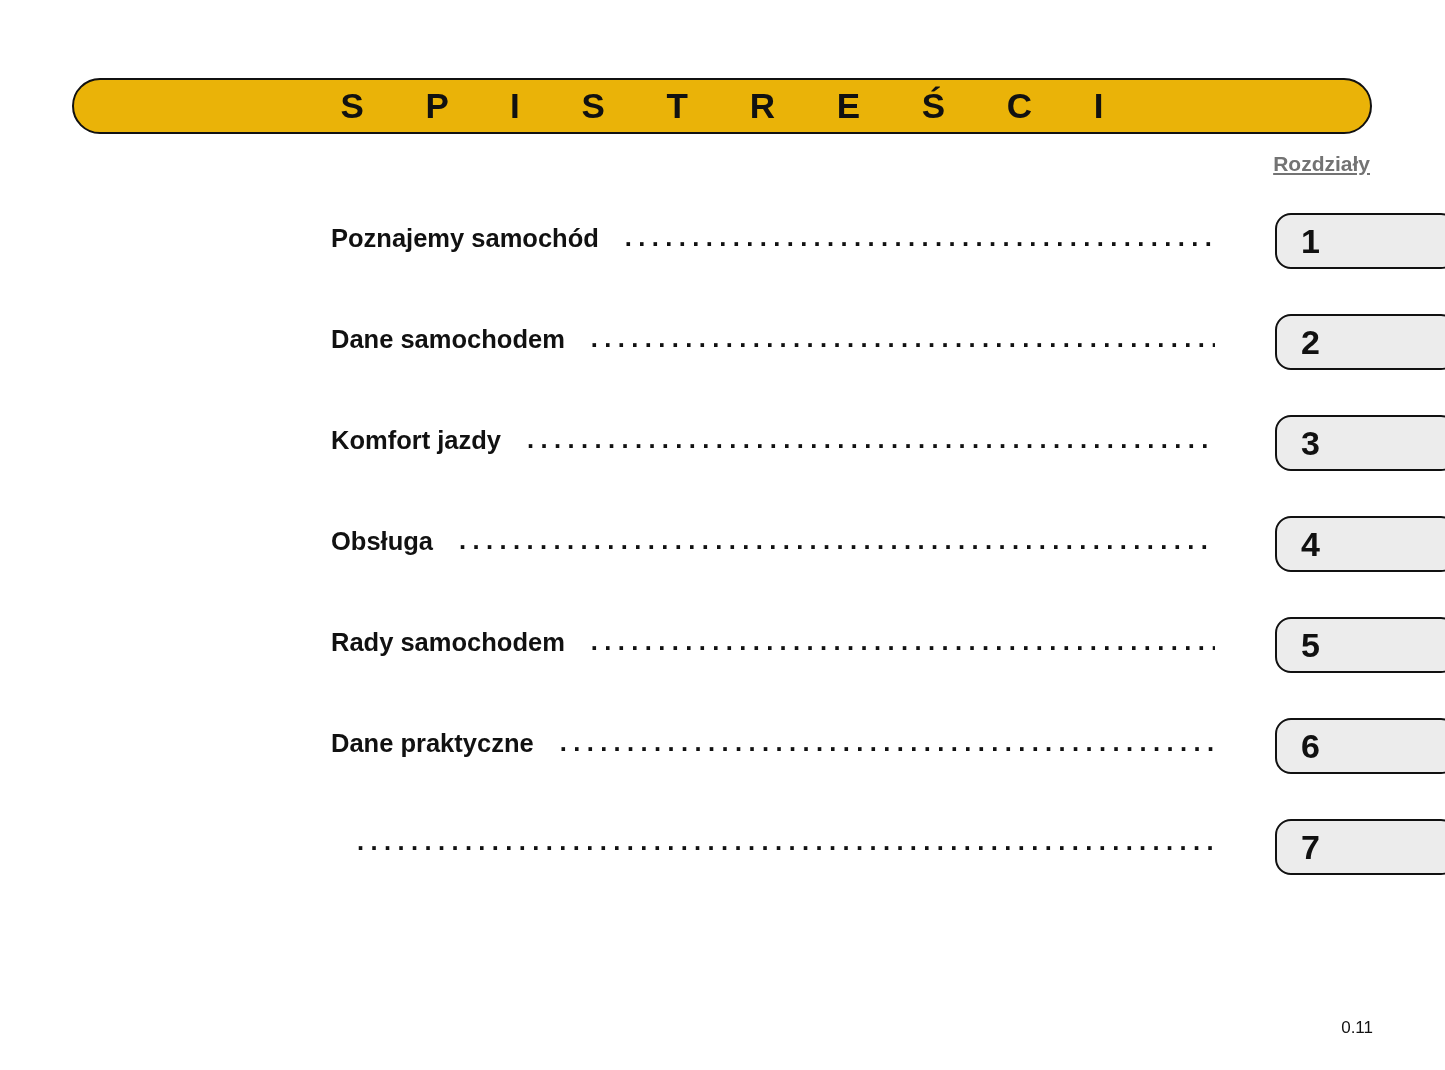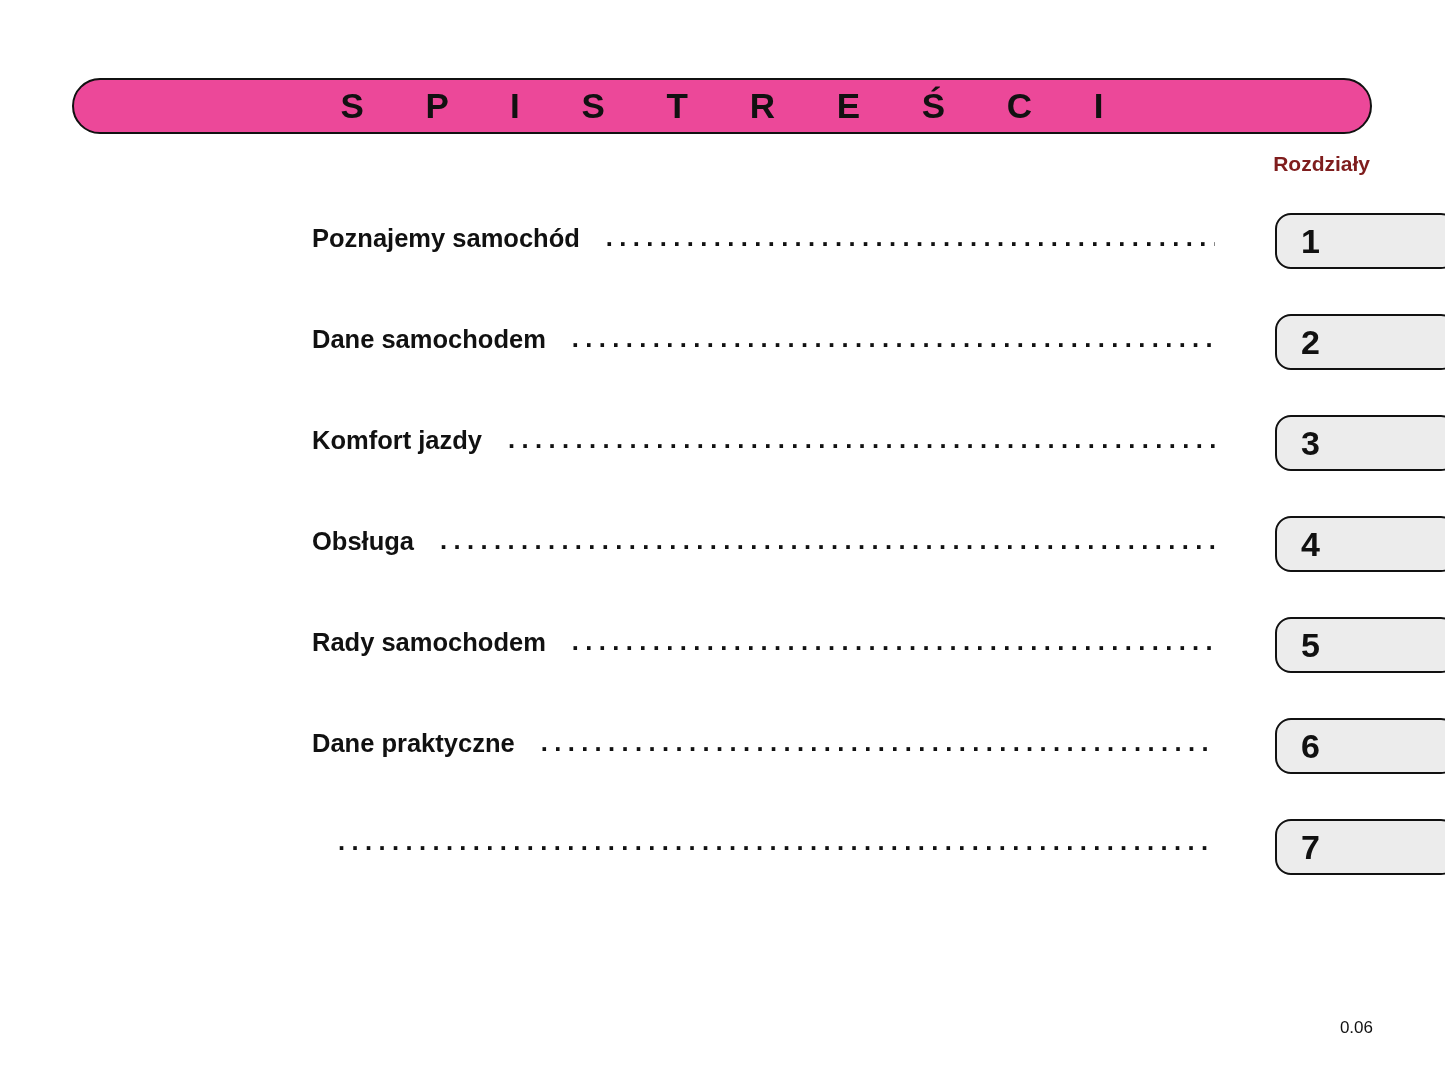--- a/index.html
+++ b/index.html
@@ -22,21 +22,21 @@
     height: 1070px;
   }
 
   
   .title-banner {
     position: absolute;
     left: 72px;
     top: 78px;
     width: 1300px;
     height: 56px;
-    background: #ec4899;
+    background: #eab308;
     border: 2px solid #111111;
     border-radius: 28px;
     box-sizing: border-box;
     display: flex;
     align-items: center;
     justify-content: center;
   }
   .title-text {
     font-size: 35px;
     font-weight: bold;
@@ -46,37 +46,38 @@
     white-space: nowrap;
   }
 
   
   .chapters-label {
     position: absolute;
     right: 75px;
     top: 152px;
     font-size: 21px;
     font-weight: bold;
-    color: #7f1d1d;
+    color: #737373;
+    text-decoration: underline;
   }
 
   
   .toc {
     position: absolute;
     left: 0;
     top: 206px;
     width: 1445px;
   }
   .toc-row {
     position: relative;
     height: 101px;
   }
   .entry {
     position: absolute;
-    left: 312px;
+    left: 331px;
     right: 230px;
     top: 18px;
     display: flex;
     align-items: baseline;
   }
   .entry-label {
     font-size: 25.5px;
     font-weight: bold;
     color: #111111;
     white-space: nowrap;
@@ -204,15 +205,15 @@
       <div class="entry">
         <span class="entry-dots">............................................................................</span>
       </div>
       <div class="chapter-tab">
         <span class="chapter-num">7</span>
       </div>
     </div>
 
   </div>
 
-  <div class="page-number">0.06</div>
+  <div class="page-number">0.11</div>
 
 </div>
 
 </body></html>

